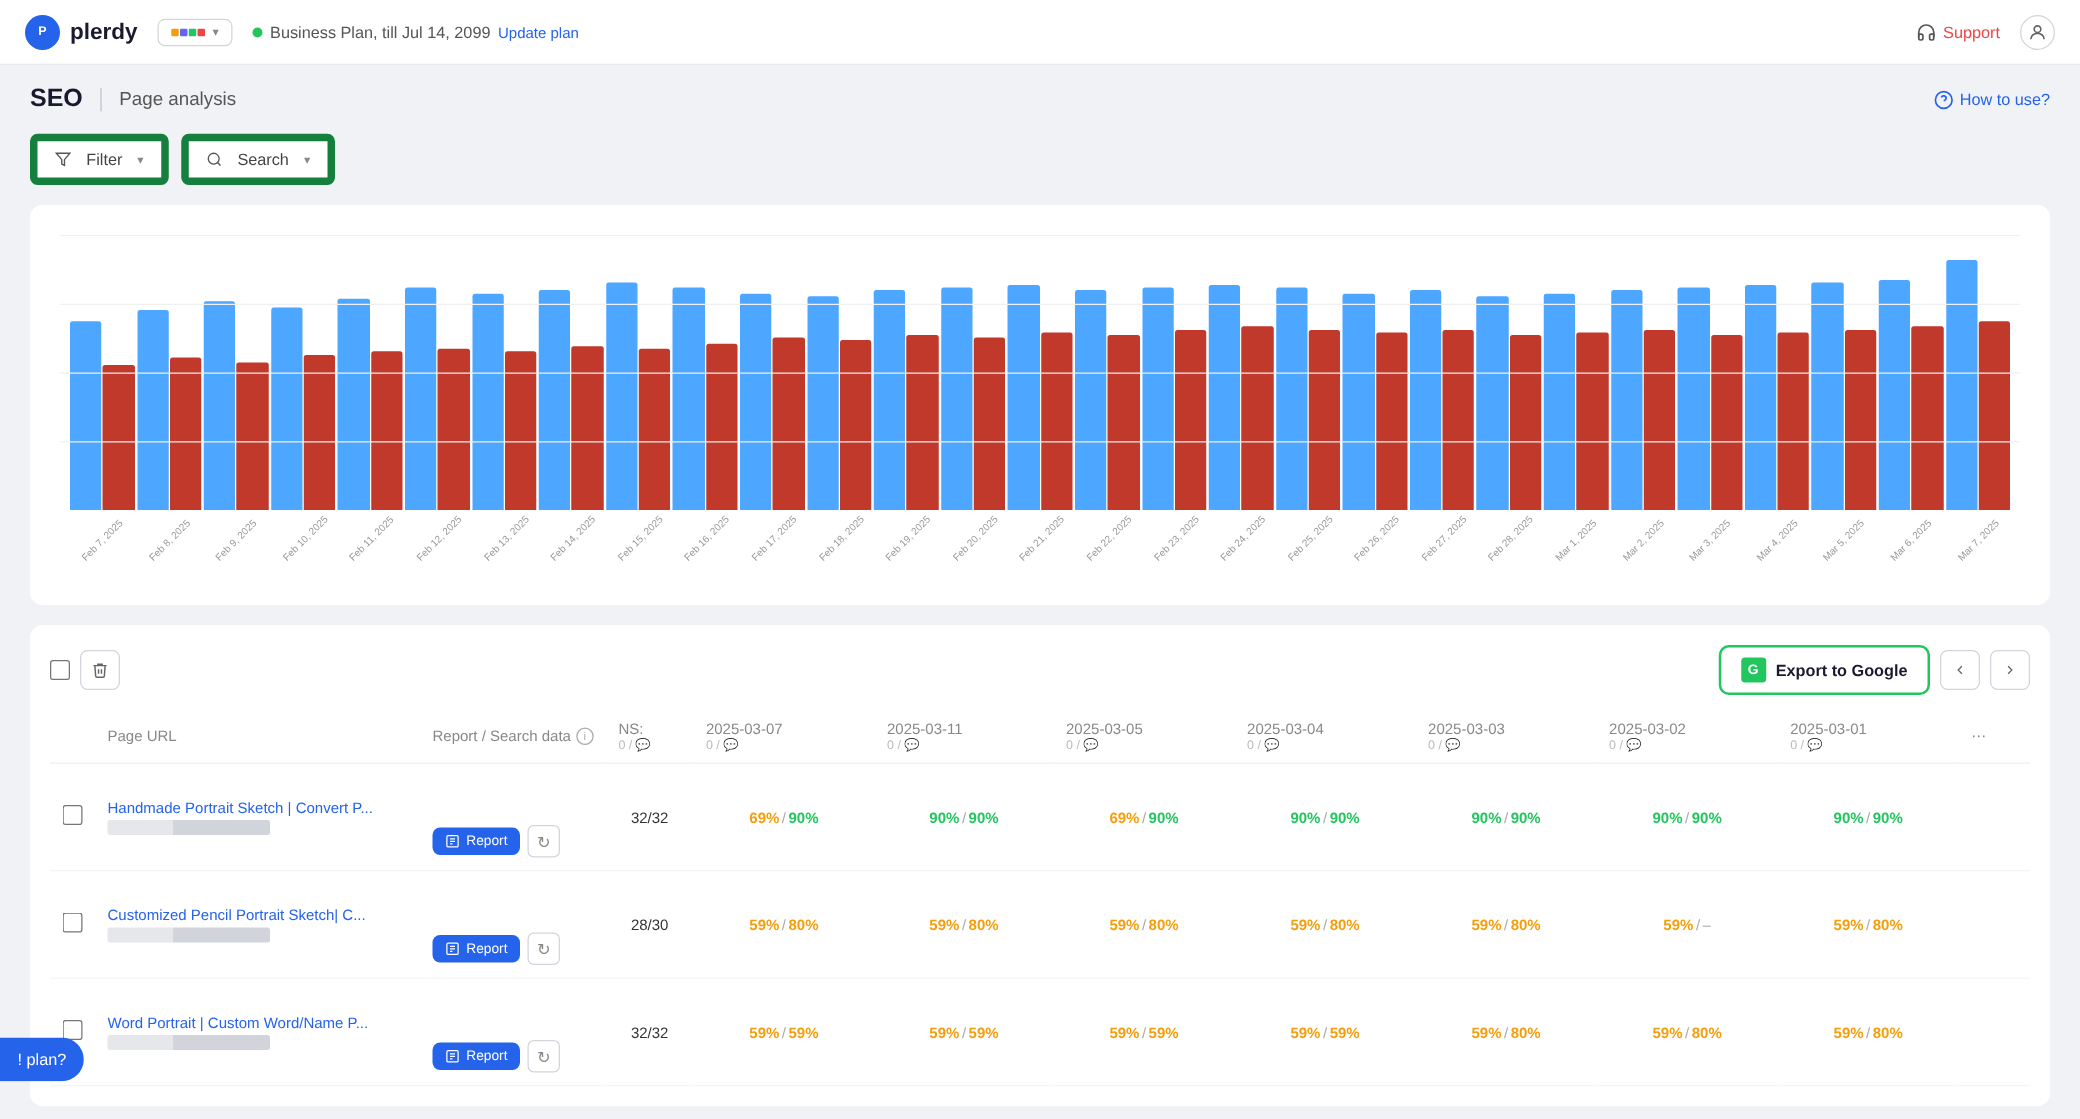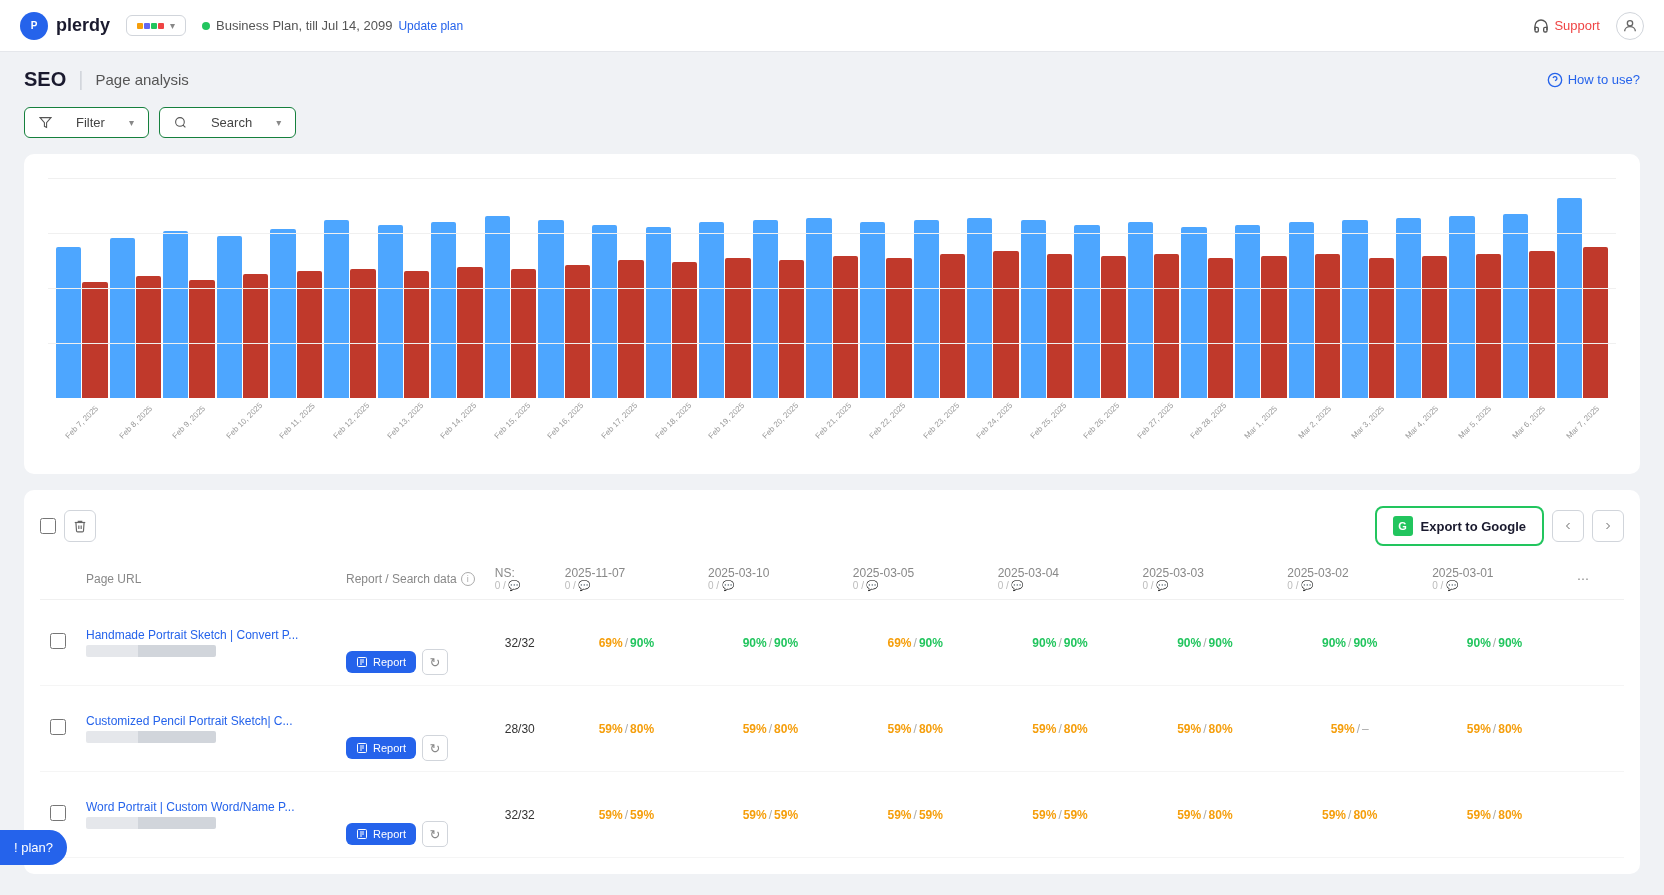--- a/index.html
+++ b/index.html
@@ -18,21 +18,21 @@
     
     .page-content { padding: 16px 24px; }
     .page-header { display: flex; align-items: center; justify-content: space-between; margin-bottom: 16px; }
     .page-header-left { display: flex; align-items: center; gap: 12px; }
     .seo-label { font-size: 20px; font-weight: 700; color: #1a1a2e; }
     .page-analysis-label { font-size: 15px; color: #555; }
     .how-to-use { display: flex; align-items: center; gap: 5px; color: #2563eb; font-size: 13px; cursor: pointer; }
 
     
     .toolbar { display: flex; gap: 10px; margin-bottom: 16px; }
-    .toolbar-btn { display: flex; align-items: center; gap: 24px; border: 1px solid #15803d; border-radius: 6px; padding: 7px 14px; background: #fff; color: #444; font-size: 13px; cursor: pointer; }
+    .toolbar-btn { display: flex; align-items: center; gap: 12px; border: 6px solid #15803d; border-radius: 6px; padding: 7px 14px; background: #fff; color: #444; font-size: 13px; cursor: pointer; }
 
     
     .chart-section { background: #fff; border-radius: 10px; padding: 24px 24px 16px; margin-bottom: 16px; }
     .chart-legend { display: flex; gap: 20px; justify-content: center; margin-bottom: 16px; }
     .legend-item { display: flex; align-items: center; gap: 6px; font-size: 13px; color: #555; }
     .chart-container { position: relative; height: 280px; overflow: hidden; }
     .chart-bars { display: flex; align-items: flex-end; gap: 2px; height: 220px; padding: 0 8px; }
     .bar-group { display: flex; align-items: flex-end; gap: 1px; flex: 1; }
     .bar { border-radius: 2px 2px 0 0; min-width: 6px; }
     .bar-desktop { background: #4da6ff; }
@@ -365,25 +365,25 @@
             <div class="th-with-icon">
               <span>Report / Search data</span>
               <div class="info-icon">i</div>
             </div>
           </th>
           <th class="col-ns">
             <div>NS:</div>
             <div class="ns-sub">0 / 💬</div>
           </th>
           <th class="col-header-date">
-            <div>2025-11-07</div>
+            <div>2025-03-07</div>
             <div class="ns-sub">0 / 💬</div>
           </th>
           <th class="col-header-date">
-            <div>2025-03-10</div>
+            <div>2025-03-11</div>
             <div class="ns-sub">0 / 💬</div>
           </th>
           <th class="col-header-date">
             <div>2025-03-05</div>
             <div class="ns-sub">0 / 💬</div>
           </th>
           <th class="col-header-date">
             <div>2025-03-04</div>
             <div class="ns-sub">0 / 💬</div>
           </th>

